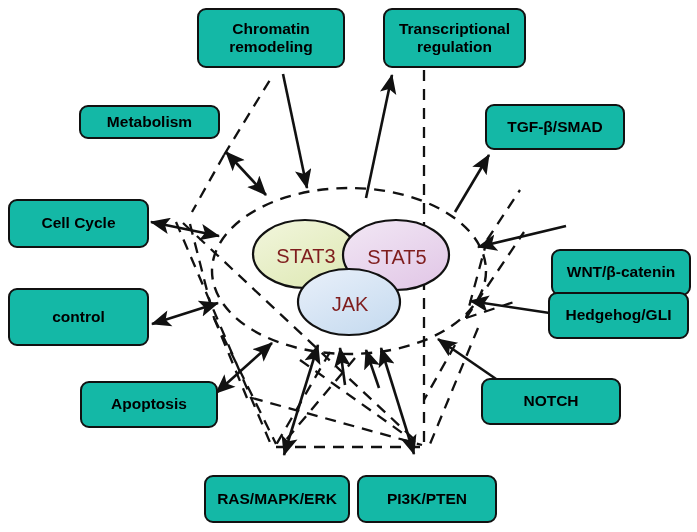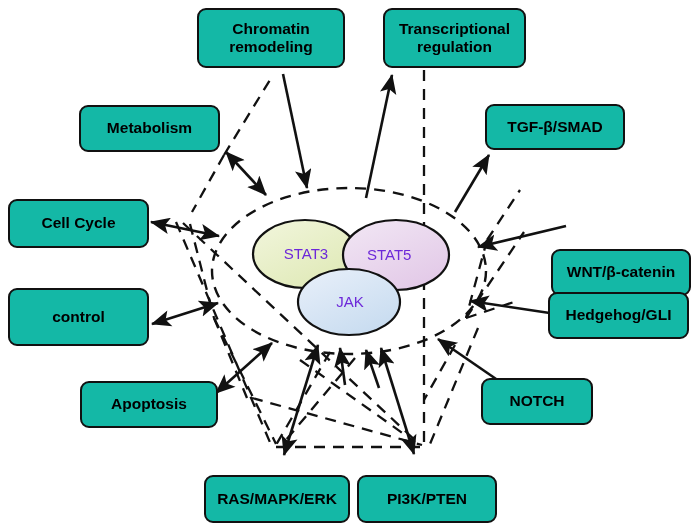--- a/index.html
+++ b/index.html
@@ -36,22 +36,22 @@
   #svg-layer {
     position: absolute;
     left: 0; top: 0;
     width: 697px;
     height: 532px;
     z-index: 2;
   }
   .core-label {
     position: absolute;
     z-index: 4;
-    font-size: 15px;
-    color: #6d28d9;
+    font-size: 20px;
+    color: #7f1d1d;
     font-weight: normal;
     pointer-events: none;
     white-space: nowrap;
   }
 </style>
 </head>
 <body>
 
 <div id="diagram-root">
 
@@ -131,34 +131,34 @@
 
     <path d="M345,385 L340,348" fill="none" stroke="#111111" stroke-width="2.6" marker-end="url(#ah)"></path>
     <path d="M379,388 L366,350" fill="none" stroke="#111111" stroke-width="2.6" marker-end="url(#ah)"></path>
 
     <ellipse cx="305" cy="254" rx="52" ry="34" fill="url(#g-stat3)" stroke="#111111" stroke-width="2.2"></ellipse>
     <ellipse cx="396" cy="255" rx="53" ry="35" fill="url(#g-stat5)" stroke="#111111" stroke-width="2.2"></ellipse>
     <ellipse cx="349" cy="302" rx="51" ry="33" fill="url(#g-jak)" stroke="#111111" stroke-width="2.2"></ellipse>
   </svg>
 
   <div class="core-label" style="left:276px; top:245px; width:60px; text-align:center;">STAT3</div>
-  <div class="core-label" style="left:367px; top:246px; width:60px; ">STAT5</div>
+  <div class="core-label" style="left:367px; top:246px; width:60px; text-align:center;">STAT5</div>
   <div class="core-label" style="left:325px; top:293px; width:50px; text-align:center;">JAK</div>
 
   <div class="node-box" style="left:197px; top:8px; width:148px; height:60px; flex-direction:column;">
     <span>Chromatin</span>
     <span>remodeling</span>
   </div>
 
   <div class="node-box" style="left:355px; top:8px; width:143px; height:60px; flex-direction:column;margin-left:28px;">
     <span>Transcriptional</span>
     <span>regulation</span>
   </div>
 
-  <div class="node-box" style="left:79px; top:105px; width:141px; height:47px;">
+  <div class="node-box" style="left:79px; top:105px; width:141px; height:34px;">
     <span>Metabolism</span>
   </div>
 
   <div class="node-box" style="left:485px; top:104px; width:140px; height:46px;">
     <span>TGF-β/SMAD</span>
   </div>
 
   <div class="node-box" style="left:8px; top:199px; width:141px; height:49px;">
     <span>Cell Cycle</span>
   </div>
@@ -172,21 +172,21 @@
   </div>
 
   <div class="node-box" style="left:548px; top:292px; width:141px; height:47px;">
     <span>Hedgehog/GLI</span>
   </div>
 
   <div class="node-box" style="left:80px; top:381px; width:138px; height:47px;">
     <span>Apoptosis</span>
   </div>
 
-  <div class="node-box" style="left:481px; top:378px; width:112px; height:47px;justify-content:center;">
+  <div class="node-box" style="left:481px; top:378px; width:140px; height:47px;justify-content:center;">
     <span>NOTCH</span>
   </div>
 
   <div class="node-box" style="left:204px; top:475px; width:146px; height:48px;">
     <span>RAS/MAPK/ERK</span>
   </div>
 
   <div class="node-box" style="left:357px; top:475px; width:140px; height:48px;">
     <span>PI3K/PTEN</span>
   </div>

